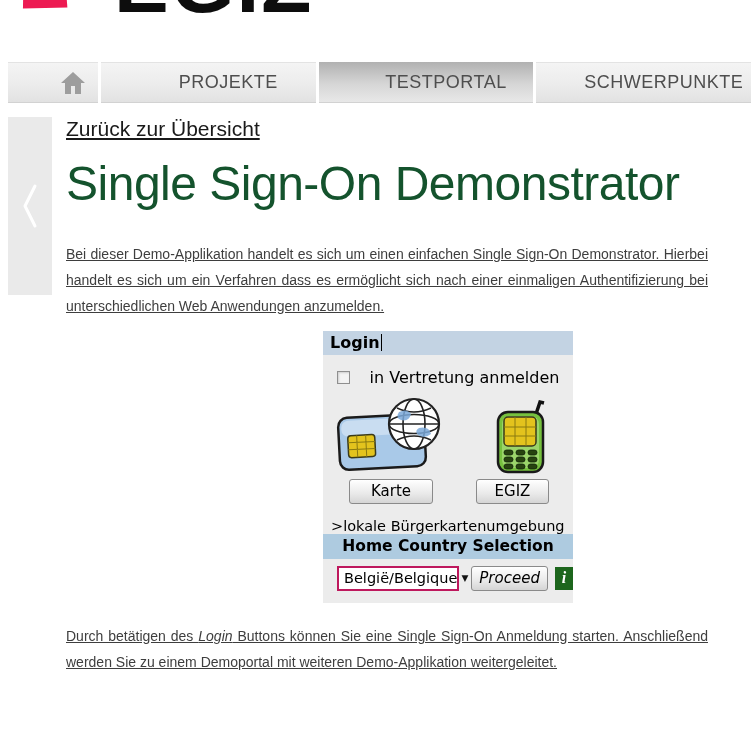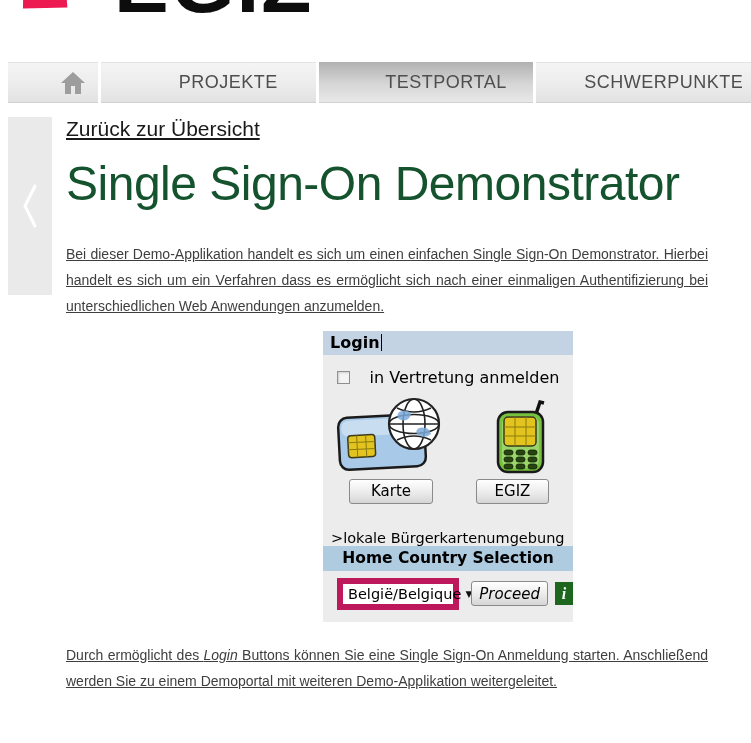--- a/index.html
+++ b/index.html
@@ -66,28 +66,28 @@
   .lw-check-label { font-size:16px; color:#000; }
   .lw-icons { margin-top:9px; display:flex; justify-content:space-between; align-items:flex-end; padding:0 22px 0 12px; }
   .lw-buttons { margin-top:3px; display:flex; justify-content:space-between; padding:0 24px 0 26px; }
   button.lw-btn {
     font-family:"DejaVu Sans", sans-serif; font-size:15px; color:#000;
     background:linear-gradient(180deg,#ffffff 0%,#e9e9e9 60%,#d5d5d5 100%);
     border:1px solid #8a8a8a; border-radius:3px; height:25px; cursor:pointer;
   }
   .btn-karte { width:84px; }
   .btn-handy { width:73px; }
-  .lw-local-link { margin-top:26px; padding-left:8px; font-size:14.5px; color:#000; cursor:pointer; display:block; }
+  .lw-local-link { margin-top:14px; padding-left:8px; font-size:14.5px; color:#000; cursor:pointer; display:block; }
   .lw-country-bar {
     background:#aecbe0; text-align:center;
     font-size:15.5px; font-weight:bold; color:#000; padding:3px 0 4px 0;
   }
   .lw-select-row { margin-top:7px; display:flex; align-items:center; padding:0 0 0 14px; }
   .country-select {
-    width:122px; height:32px; background:#ffffff; border:6px solid #be185d;
+    width:122px; height:25px; background:#ffffff; border:2px solid #be185d;
     display:flex; align-items:center; justify-content:space-between;
     padding:0 5px 0 5px; font-size:14.5px; cursor:pointer;
   }
   .select-arrow { font-size:9px; color:#111; margin-left:4px; }
   .btn-proceed { width:78px; height:26px; margin-left:12px; font-size:15px;font-style:italic; }
   .info-badge {
     width:18px; height:23px; margin-left:7px; background:#1d661d; color:#ffffff;
     font-family:"Liberation Serif", serif; font-style:italic; font-weight:bold;
     font-size:16px; display:flex; align-items:center; justify-content:center; cursor:pointer;
   }
@@ -203,17 +203,17 @@
           <span>België/Belgique</span>
           <span class="select-arrow">▼</span>
         </div>
         <button class="lw-btn btn-proceed">Proceed</button>
         <div class="info-badge">i</div>
       </div>
       <div class="lw-bottom-pad"></div>
     </div>
 
     <p class="copy outro">
-      <span>Durch ermöglicht des </span><span class="it">Login</span><span> Buttons können Sie eine Single Sign-On Anmeldung starten. Anschließend werden Sie zu einem Demoportal mit weiteren Demo-Applikation weitergeleitet.</span>
+      <span>Durch betätigen des </span><span class="it">Login</span><span> Buttons können Sie eine Single Sign-On Anmeldung starten. Anschließend werden Sie zu einem Demoportal mit weiteren Demo-Applikation weitergeleitet.</span>
     </p>
   </div>
 
 </div>
 
 </body></html>

